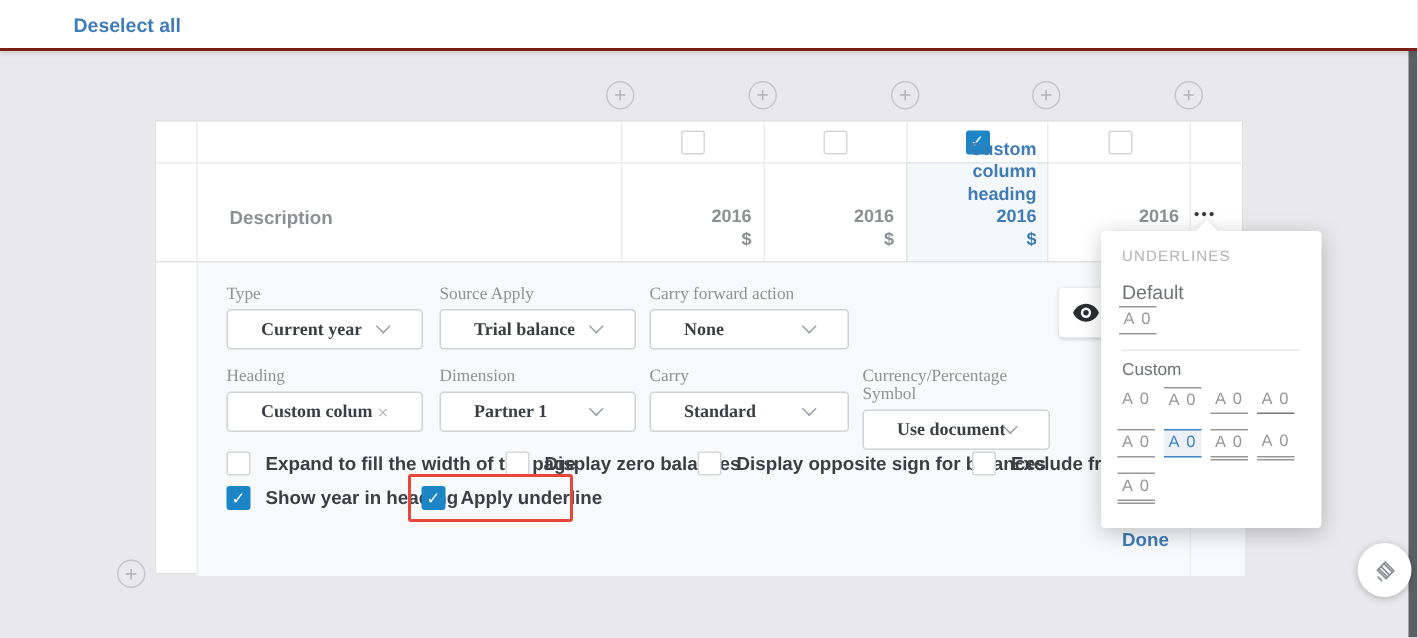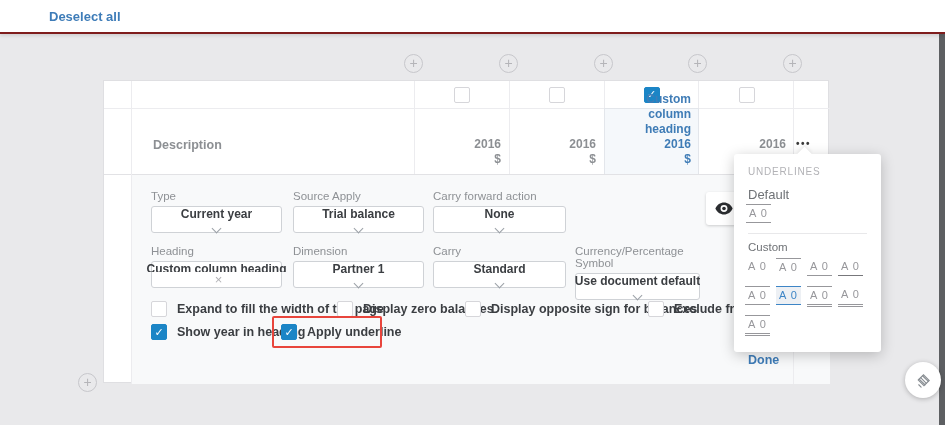--- a/index.html
+++ b/index.html
@@ -41,28 +41,28 @@
     line-height:15px;text-align:right;}
   .hcell.sel{color:#3f7cb6;background:rgba(63,124,182,0.05);}
   #ellipsis{position:absolute;left:692px;top:57px;font-size:10px;font-weight:bold;color:#3a3a3a;
     letter-spacing:1.5px;cursor:pointer;}
   
   .cbx{display:inline-flex;width:16px;height:16px;border:1px solid #d6d6da;border-radius:2px;
     background:#fff;align-items:center;justify-content:center;font-size:11px;color:#fff;
     flex:0 0 16px;cursor:pointer;}
   .cbx.on{background:#1b85c6;border-color:#1b85c6;font-weight:bold;}
   
-  .fg{position:absolute;z-index:4;}
+  .fg{position:absolute;z-index:4;font-family:Liberation Serif, serif;}
   #fg-r1-0{left:151px;top:190px;width:131px;} #fg-r1-1{left:293px;top:190px;width:131px;}
   #fg-r1-2{left:433px;top:190px;width:133px;}
   #fg-r2-0{left:151px;top:245px;width:131px;} #fg-r2-1{left:293px;top:245px;width:131px;}
   #fg-r2-2{left:433px;top:245px;width:133px;} #fg-r2-3{left:575px;top:245px;width:125px;}
   .flabel{font-size:11.5px;color:#8e9195;margin-bottom:4px;}
   .fbox{height:27px;border:1px solid #cfd2d6;border-radius:3px;background:#fff;display:flex;
-    align-items:center;justify-content:space-between;padding:0 9px;cursor:pointer;flex-direction:column;}
+    align-items:center;justify-content:space-between;padding:0 22px;cursor:pointer;}
   .fval{font-size:12px;font-weight:bold;color:#3b3e42;white-space:nowrap;overflow:hidden;}
   .chev{width:7px;height:7px;border-right:1.6px solid #9ba1a7;border-bottom:1.6px solid #9ba1a7;
     transform:rotate(45deg);margin-top:-4px;flex:0 0 7px;}
   .clearx{font-size:13px;color:#b0b0b4;margin-left:4px;cursor:pointer;}
   
   .cbi{position:absolute;display:flex;align-items:center;gap:10px;z-index:4;}
   #cbi-r1-0{left:151px;top:301px;} #cbi-r1-1{left:337px;top:301px;}
   #cbi-r1-2{left:465px;top:301px;} #cbi-r1-3{left:648px;top:301px;}
   #cbi-r2-0{left:151px;top:324px;} #cbi-r2-1{left:281px;top:324px;}
   .cblabel{font-size:12.5px;font-weight:bold;color:#3b3e42;white-space:nowrap;}

